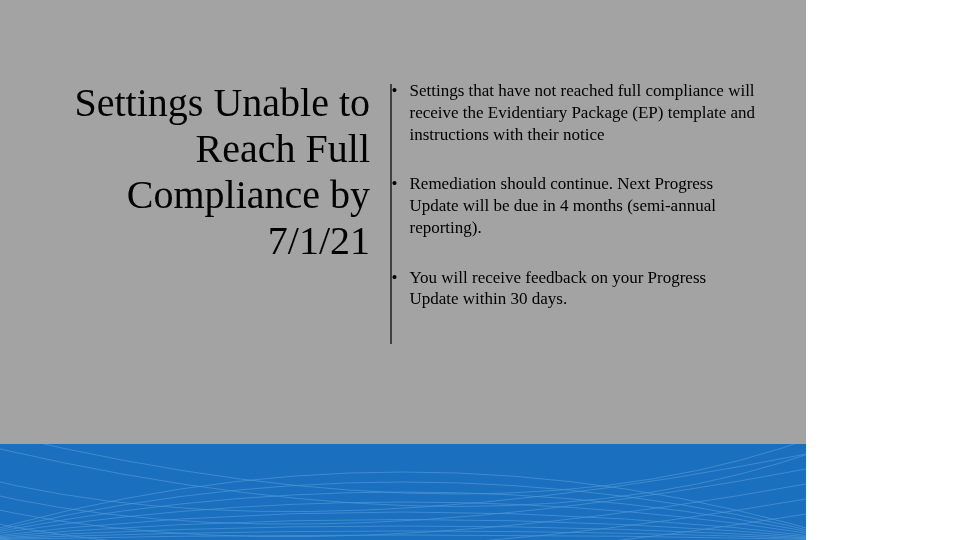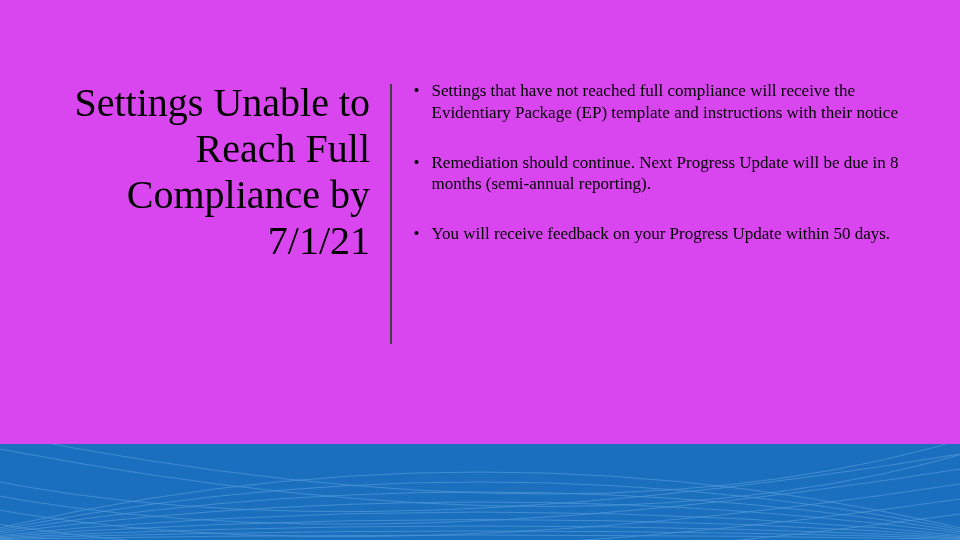--- a/index.html
+++ b/index.html
@@ -1,21 +1,21 @@
 <!DOCTYPE html>
 <html><head>
 <meta charset="utf-8">
 <style>
   * { margin: 0; padding: 0; box-sizing: border-box; }
   html, body { width: 960px; height: 540px; overflow: hidden; font-family: Georgia, 'Times New Roman', serif; background: #fff; }
   .slide {
     position: relative;
-    width: 960px;
+    width: 806px;
     height: 540px;
-    background: #d946ef;
+    background: #a3a3a3;
   }
   .content {
     position: absolute;
     top: 80px;
     left: 60px;
     right: 50px;
     display: flex;
     align-items: flex-start;
   }
   .title-col {
@@ -32,21 +32,20 @@
   }
   .divider {
     width: 1.5px;
     background: #404040;
     align-self: stretch;
     min-height: 260px;
     margin-top: 4px;
   }
   .bullets-col {
     flex: 1;
-    padding-left: 22px;
   }
   .bullets-col ul {
     list-style: none;
   }
   .bullets-col li {
     position: relative;
     padding-left: 18px;
     font-size: 17px;
     line-height: 1.28;
     color: #000;
@@ -83,22 +82,22 @@
 <div class="slide">
 
   <div class="content">
     <div class="title-col">
       <h1>Settings Unable to Reach Full Compliance by 7/1/21</h1>
     </div>
     <div class="divider"></div>
     <div class="bullets-col">
       <ul>
         <li>Settings that have not reached full compliance will receive the Evidentiary Package (EP) template and instructions with their notice</li>
-        <li>Remediation should continue. Next Progress Update will be due in 8 months (semi-annual reporting).</li>
-        <li>You will receive feedback on your Progress Update within 50 days.</li>
+        <li>Remediation should continue. Next Progress Update will be due in 4 months (semi-annual reporting).</li>
+        <li>You will receive feedback on your Progress Update within 30 days.</li>
       </ul>
     </div>
   </div>
 
   <div class="footer-band">
     <svg viewBox="0 0 960 96" preserveAspectRatio="none">
       <rect x="0" y="0" width="960" height="96" fill="#1a6fbf"></rect>
       <g stroke="#5a9ed8" stroke-width="0.8" fill="none" opacity="0.8">
         <path d="M -50 96 Q 480 -40 1010 96"></path>
         <path d="M -50 96 Q 480 -20 1010 96"></path>

